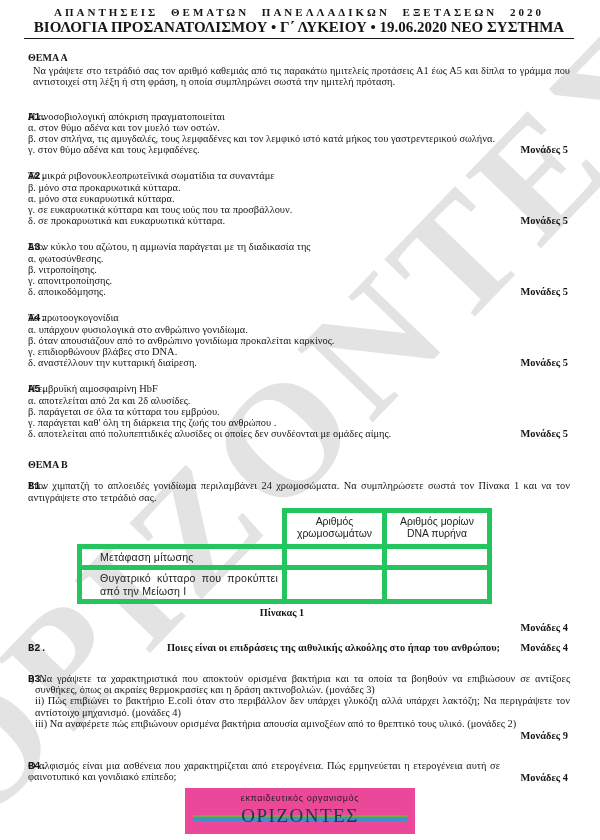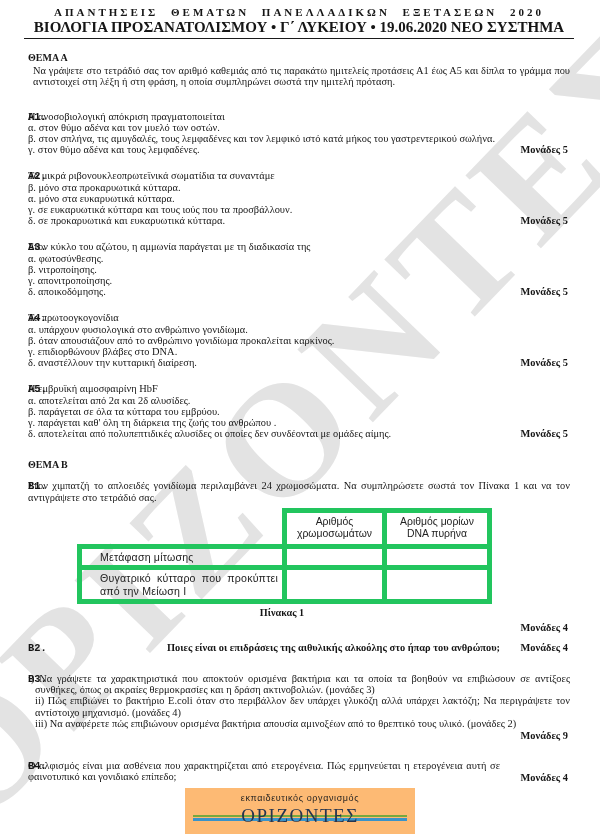--- a/index.html
+++ b/index.html
@@ -52,21 +52,21 @@
   table.b1 .rlabel { font-size:10.6px; letter-spacing:0.2px; line-height:12.5px; padding-left:18px; }
   table.b1 .blank { }
   .tcaption { text-align:center; font-weight:bold; font-size:10.2px; margin-top:3px; font-family:"Liberation Serif",serif; }
 
   .subitem { padding-left:7px; text-indent:-7px; text-align:justify; }
   .subitem2 { padding-left:7px; text-indent:0; text-align:justify; }
 
   
   .footer {
     position:absolute; left:185px; top:788px; width:230px; z-index:1;
-    background:#fdba74; text-align:center; padding:5px 6px 7px;
+    background:#ec4899; text-align:center; padding:5px 6px 7px;
   }
   .tagline { font-family:"Liberation Sans","DejaVu Sans",sans-serif; font-size:9px; color:#1f1f1f; letter-spacing:0.6px; }
   .logo { position:relative; margin-top:2px; height:22px; }
   .logo-lines { position:absolute; left:2px; right:2px; top:10px; }
   .line-g { height:1.8px; margin-bottom:1.6px; }
   .line-b { height:2.2px; }
   .logo-text {
     position:relative; display:inline-block; padding:0 4px;
     font-family:"Liberation Serif",serif; font-size:19px; line-height:22px;
     letter-spacing:1.5px; color:#26354f; font-weight:normal;

